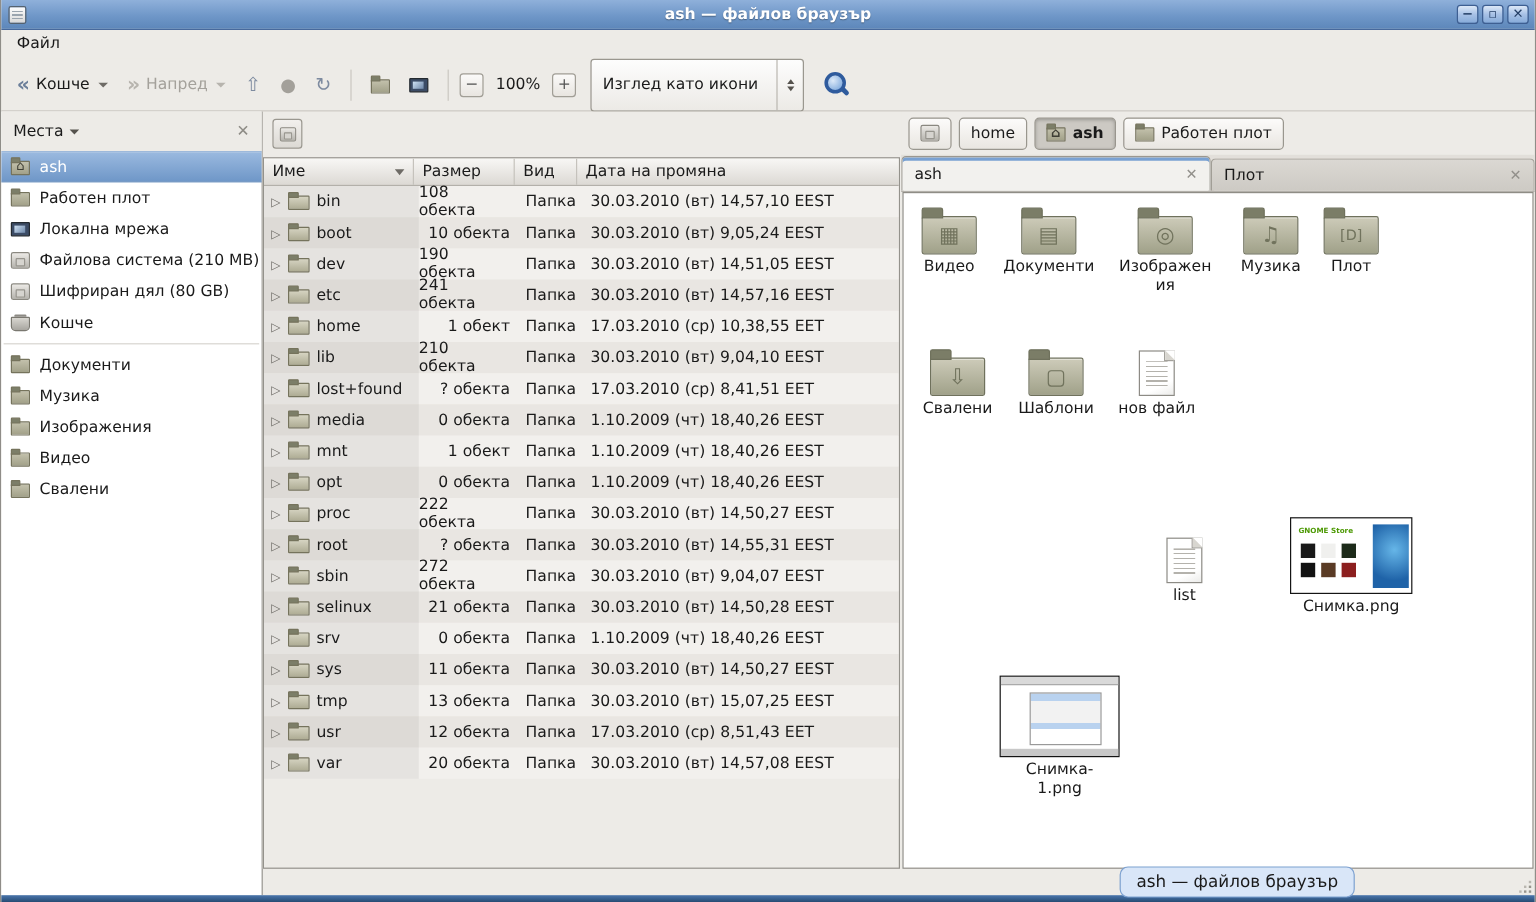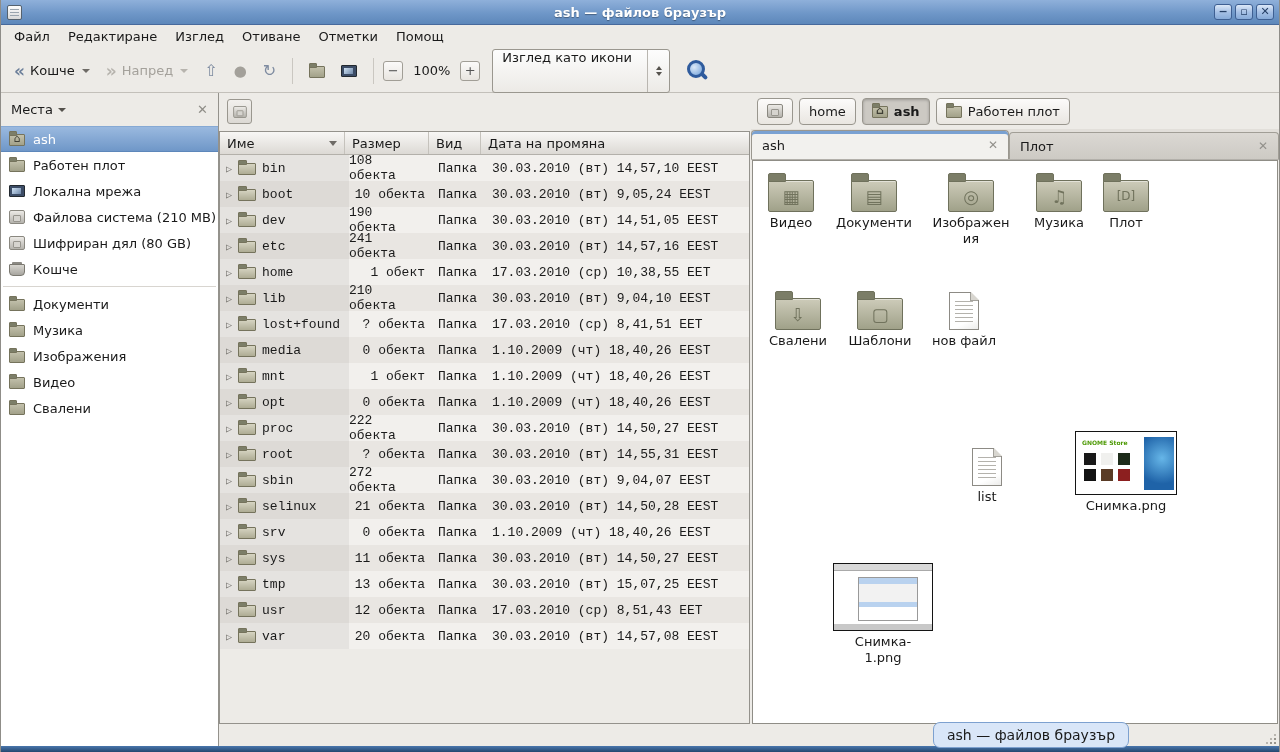--- a/index.html
+++ b/index.html
@@ -20,41 +20,41 @@
   .win-controls { margin-left:auto; display:flex; gap:3px; margin-right:5px; position:relative; }
   .wc { width:18px; height:16px; border:1px solid #3e5f92; border-radius:3px;
     background:linear-gradient(#dce8f7,#a7c1e6 50%,#87abd9); color:#253f66; font-weight:bold;
     font-size:11px; line-height:14px; text-align:center; }
   .wc[data-wc="minimize"]::before { content:"−"; }
   .wc[data-wc="maximize"]::before { content:"▫"; }
   .wc[data-wc="close"]::before { content:"✕"; }
 
   
   .menubar { position:absolute; left:0; top:25px; right:0; height:24px; background:#edebe7;
-    display:flex; padding-left:4px; }
+    display:flex; padding-left:4px;flex-direction:column; }
   .menu-item { padding:0 9px; line-height:24px; }
 
   
   .toolbar { position:absolute; left:0; top:49px; right:0; height:44px; background:#edebe7;
     border-bottom:1px solid #c3c0ba; display:flex; align-items:center; padding-left:6px; gap:2px; }
   .tbtn { display:flex; align-items:center; gap:5px; padding:4px 7px; border-radius:3px; white-space:nowrap; }
   .tbtn.disabled { color:#a4a19b; }
   .arrow-glyph { font-size:17px; line-height:14px; font-weight:bold; color:#6c7f9a; }
   .tbtn.disabled .arrow-glyph { color:#b7b4ae; }
   .chev { width:0; height:0; border-left:4px solid transparent; border-right:4px solid transparent;
     border-top:4px solid #6e6b66; margin-left:2px; }
   .tbtn.disabled .chev { border-top-color:#b7b4ae; }
   .icon-glyph { font-size:16px; color:#7e8ba0; }
   .icon-glyph.stop { color:#a3a09a; font-size:15px; }
   .tsep { width:1px; height:26px; background:#cac7c1; margin:0 7px; }
   .zoombtn { width:20px; height:20px; border:1px solid #a19e96; border-radius:3px;
     background:linear-gradient(#fbfaf9,#e8e5e0); text-align:center; line-height:17px; font-size:13px; color:#555; }
   .zoom-label { padding:0 8px; }
   .combo { margin-left:10px; height:44px; width:178px; border:1px solid #9a978f; border-radius:3px;
-    background:linear-gradient(#fdfdfd,#eceae6); display:flex; }
+    background:linear-gradient(#fdfdfd,#eceae6); display:flex; align-items:center; }
   .combo-label { padding-left:9px; flex:1; }
   .combo-spin { width:22px; align-self:stretch; border-left:1px solid #b9b6b0; display:flex;
     flex-direction:column; align-items:center; justify-content:center; gap:2px; }
   .spin-up { width:0; height:0; border-left:3.5px solid transparent; border-right:3.5px solid transparent; border-bottom:4px solid #55524d; }
   .spin-dn { width:0; height:0; border-left:3.5px solid transparent; border-right:3.5px solid transparent; border-top:4px solid #55524d; }
   .search-btn { margin-left:12px; width:26px; height:26px; position:relative; }
   .search-btn::before { content:""; position:absolute; left:3px; top:2px; width:12px; height:12px;
     border:3px solid #2f5b9d; border-radius:50%; background:radial-gradient(circle at 35% 35%, #dce9f8, #6f9fd8); }
   .search-btn::after { content:""; position:absolute; left:16px; top:16px; width:8px; height:4px;
     background:#2f5b9d; border-radius:2px; transform:rotate(45deg); }
@@ -100,21 +100,21 @@
     border:1px solid #9a978f; border-radius:3px; background:linear-gradient(#f2f0ed,#dcd9d4);
     display:flex; align-items:center; justify-content:center; }
   .tree-root-btn .sb-icon { transform:scale(.85); }
   .tree { position:absolute; left:0; right:1px; top:38px; bottom:0; border:1px solid #94928c; background:#edebe7; overflow:hidden; }
   .tree-head { display:flex; height:23px; background:linear-gradient(#f8f7f5,#dcd9d4);
     border-bottom:1px solid #b3b0aa; }
   .th { display:flex; align-items:center; padding-left:7px; border-right:1px solid #c5c2bc; }
   .th-name { width:125px; } .th-size { width:84px; } .th-type { width:52px; } .th-date { flex:1; border-right:none; }
   .sort-arrow { margin-left:auto; margin-right:7px; width:0; height:0;
     border-left:4px solid transparent; border-right:4px solid transparent; border-top:5px solid #6e6b66; }
-  .tree-row { display:flex; height:26px; align-items:center;font-family:Liberation Mono, monospace; }
+  .tree-row { display:flex; height:26px; align-items:center; }
   .tree-row:nth-of-type(odd)  { background:#f2f0ed; }
   .tree-row:nth-of-type(even) { background:#e9e6e2; }
   .cell { height:100%; display:flex; align-items:center; }
   .c-name { width:129px; background:rgba(0,0,0,0.05); padding-left:6px; gap:6px; }
   .c-size { width:84px; justify-content:flex-end; padding-right:8px; }
   .c-type { width:52px; padding-left:5px; }
   .c-date { flex:1; padding-left:7px; }
   .expander::before { content:"▷"; font-size:10px; color:#6e6c67; }
   .tree-folder { width:18px; height:12px; position:relative; flex:none;
     background:linear-gradient(#d6d4c2,#aeac94); border:1px solid #75735c; border-radius:1px; margin-top:2px; }

